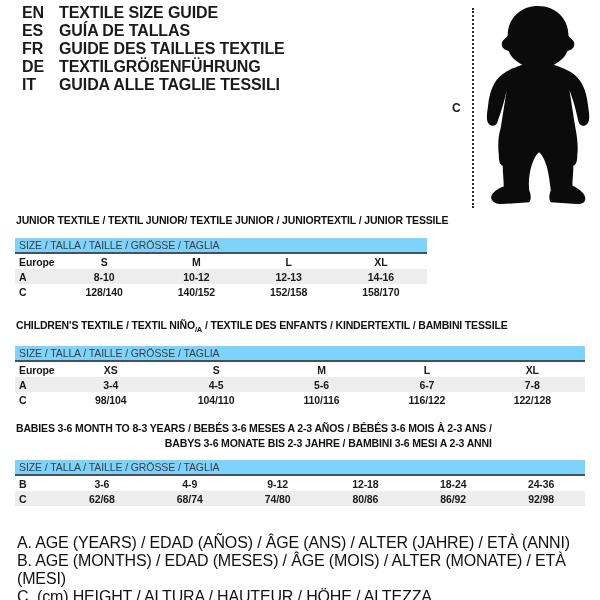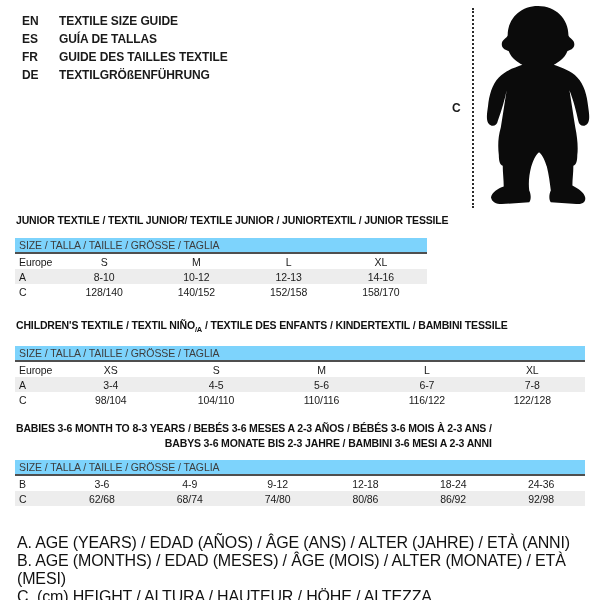--- a/index.html
+++ b/index.html
@@ -4,41 +4,41 @@
 <style>
   html,body{margin:0;padding:0;}
   body{
     width:600px;height:600px;background:#ffffff;position:relative;overflow:hidden;
     font-family:"Liberation Sans", sans-serif;color:#1a1a1a;
     -webkit-font-smoothing:antialiased;
   }
   .abs{position:absolute;}
 
   
-  .lang-block{top:12px;left:22px;line-height:18px;font-size:12px;font-weight:bold;letter-spacing:-0.1px;}
+  .lang-block{top:4px;left:22px;line-height:18px;font-size:16px;font-weight:bold;letter-spacing:-0.1px;}
   .lang-row{white-space:nowrap;}
   .lang-code{display:inline-block;width:37px;}
   .lang-title{display:inline-block;}
 
   
   .measure-line{left:472px;top:8px;height:200px;width:0;border-left:2px dotted #2b2b2b;}
   .height-label{left:452px;top:101px;font-size:12px;font-weight:bold;}
   .silhouette{left:486px;top:6px;}
 
   
   .section-heading{font-size:10.5px;font-weight:bold;letter-spacing:-0.15px;white-space:nowrap;color:#111;text-align:right;}
   .two-line{line-height:15px;}
 
   
   .table-block{left:15px;}
   .size-bar{
     height:14px;line-height:14px;background:#7dd3fc;border-bottom:2px solid #4f4f4f;
     font-size:10.5px;color:#3d3d3d;padding-left:4px;letter-spacing:-0.1px;
   }
-  table.size-table{width:100%;border-collapse:collapse;table-layout:fixed;}
+  table.size-table{width:100%;border-collapse:collapse;table-layout:fixed;font-weight:bold;}
   table.size-table td{
     height:15px;padding:0;font-size:10.5px;text-align:center;vertical-align:middle;
     letter-spacing:-0.1px;white-space:nowrap;
   }
   table.size-table td.lbl{text-align:left;padding-left:4px;}
   table.size-table tr:nth-child(even){background:#ededed;}
   col.c-label{width:43px;}
 
   
   .notes{top:534px;left:17px;font-size:16px;font-weight:normal;line-height:18px;letter-spacing:-0.15px;color:#111;}
@@ -52,20 +52,23 @@
     <span class="lang-code">EN</span><span class="lang-title">TEXTILE SIZE GUIDE</span>
   </div>
   <div class="lang-row">
     <span class="lang-code">ES</span><span class="lang-title">GUÍA DE TALLAS</span>
   </div>
   <div class="lang-row">
     <span class="lang-code">FR</span><span class="lang-title">GUIDE DES TAILLES TEXTILE</span>
   </div>
   <div class="lang-row">
     <span class="lang-code">DE</span><span class="lang-title">TEXTILGRÖßENFÜHRUNG</span>
+  </div>
+  <div class="lang-row">
+    <span class="lang-code">IT</span><span class="lang-title">GUIDA ALLE TAGLIE TESSILI</span>
   </div>
 </div>
 
 <div class="abs measure-line"></div>
 <div class="abs height-label">C</div>
 <svg class="abs silhouette" width="110" height="204" viewBox="0 0 112 208" aria-hidden="true">
   <path fill="#0b0b0b" d="M53,0 C71,0 84,13 84,30 C85,33 90,34 90,39 C90,44 85,45 83,46 C80,54 73,58 69,60 C77,63 87,66 93,73 C100,80 103,92 104,102 C105,109 106,115 104,119 C101,124 95,123 94,117 C92,108 89,96 85,86 C87,98 89,112 91,124 C93,134 94,144 93,152 C93,158 92,162 89,163 C89,170 88,177 88,183 C94,186 100,190 101,195 C102,200 98,202 92,202 L66,200 C64,198 64,192 66,188 C65,180 64,172 62,164 C60,158 58,152 54,149 C50,152 48,158 46,164 C44,172 43,180 44,188 C46,192 46,198 44,200 L16,202 C10,202 6,200 5,195 C6,190 12,186 18,184 C18,177 17,170 17,163 C14,162 13,158 13,152 C12,144 12,134 15,124 C17,112 19,98 21,86 C19,96 16,106 12,117 C11,123 5,124 2,119 C0,115 1,109 2,102 C3,92 6,80 13,73 C19,66 29,63 37,60 C33,58 26,54 23,46 C21,45 16,44 16,39 C16,34 21,33 22,30 C22,13 35,0 53,0 Z"></path>
 </svg>
 
 <div class="abs section-heading" style="top:214px;left:16px;">JUNIOR TEXTILE / TEXTIL JUNIOR/ TEXTILE JUNIOR / JUNIORTEXTIL / JUNIOR TESSILE</div>

